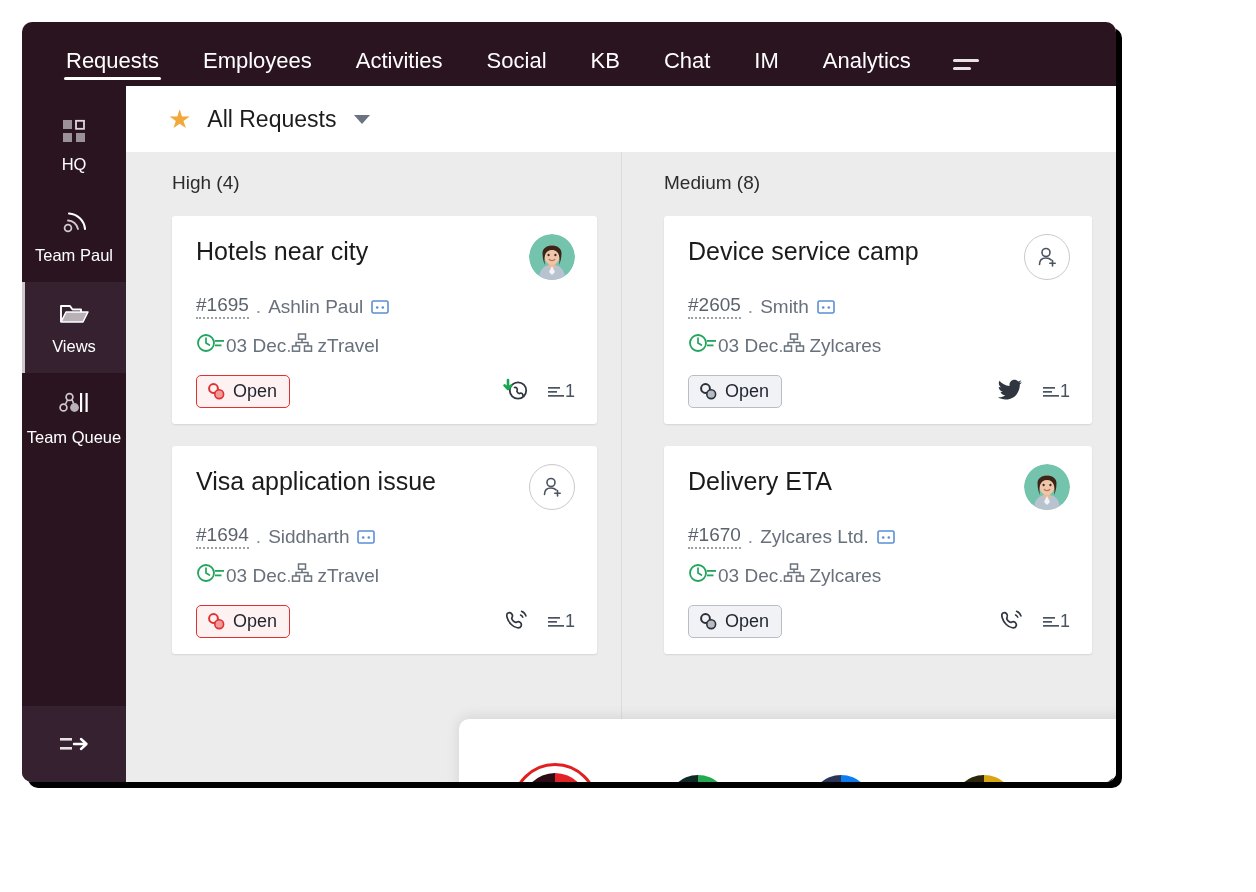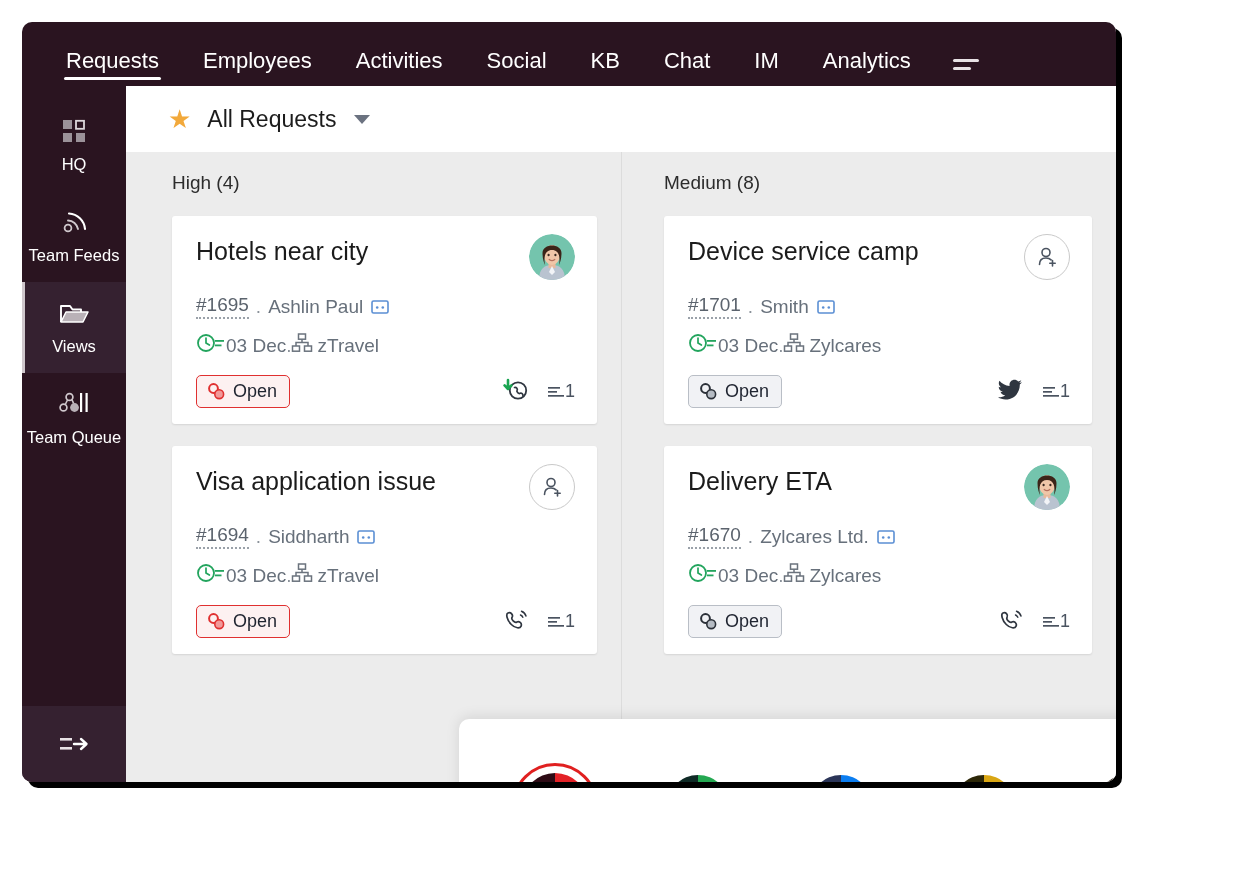--- a/index.html
+++ b/index.html
@@ -248,21 +248,21 @@
           <div>HQ</div>
         </div>
         <div class="side-item">
           <div class="side-icon">
             <svg width="30" height="28" viewBox="0 0 30 28">
               <circle cx="9" cy="20" r="3.4" fill="none" stroke="#cfc7cc" stroke-width="1.8"></circle>
               <path d="M9 12.5 A10.5 10.5 0 0 1 19 21" fill="none" stroke="#cfc7cc" stroke-width="1.9" stroke-linecap="round"></path>
               <path d="M10 5.5 A17 17 0 0 1 26 21" fill="none" stroke="#ffffff" stroke-width="2.1" stroke-linecap="round"></path>
             </svg>
           </div>
-          <div>Team Feeds</div>
+          <div>Team Paul</div>
         </div>
         <div class="side-item active">
           <div class="side-icon">
             <svg width="32" height="26" viewBox="0 0 32 26">
               <path d="M3 22 V6 H12 L14.5 9.5 H23 V13" fill="none" stroke="#ffffff" stroke-width="1.9" stroke-linejoin="round"></path>
               <path d="M3 22 L8 12 H30 L25 22 Z" fill="#b9b1b7" stroke="#ffffff" stroke-width="1.5" stroke-linejoin="round"></path>
             </svg>
           </div>
           <div>Views</div>
         </div>
@@ -443,21 +443,21 @@
               <div class="card-title">Device service camp</div>
               <div class="avatar-add">
                 <svg width="26" height="24" viewBox="0 0 26 24">
                   <circle cx="12" cy="7.5" r="4" fill="none" stroke="#4a5360" stroke-width="1.6"></circle>
                   <path d="M5.5 19.5 C5.5 15 8.5 13 12 13 c2 0 3.8 0.6 5.1 1.9" fill="none" stroke="#4a5360" stroke-width="1.6" stroke-linecap="round"></path>
                   <path d="M18.5 15.5 V21 M15.8 18.2 H21.2" stroke="#4a5360" stroke-width="1.6" stroke-linecap="round"></path>
                 </svg>
               </div>
             </div>
             <div class="card-meta">
-              <span class="ticket-id">#1701</span>
+              <span class="ticket-id">#2605</span>
               <span class="meta-dot">.</span>
               <span>Smith</span>
               <span class="mail-icon">
                 <svg width="20" height="20" viewBox="0 0 20 20">
                   <rect x="2" y="4" width="16" height="12" rx="1.6" fill="#ffffff" stroke="#5b8fd4" stroke-width="1.6"></rect>
                   <circle cx="7.2" cy="10.5" r="1.3" fill="#5b8fd4"></circle>
                   <circle cx="12.8" cy="10.5" r="1.3" fill="#5b8fd4"></circle>
                 </svg>
               </span>
             </div>

